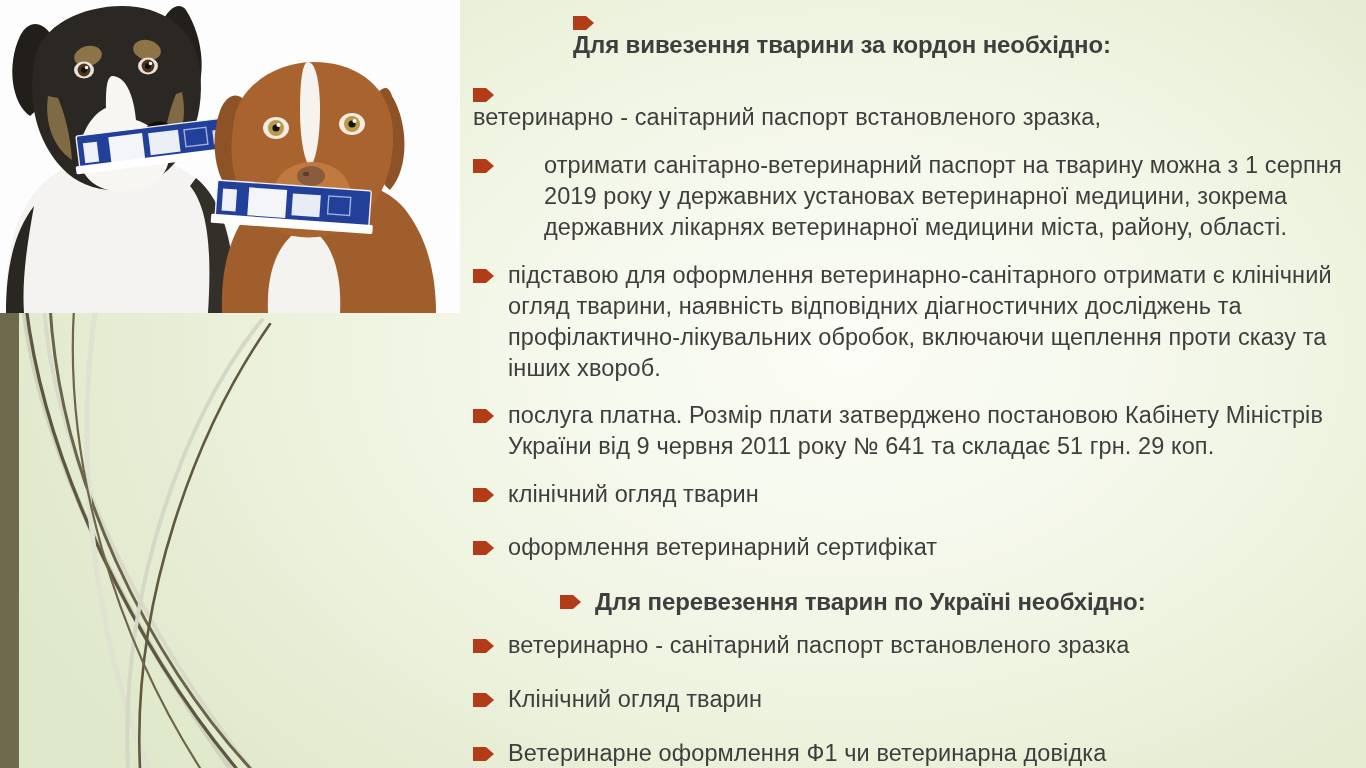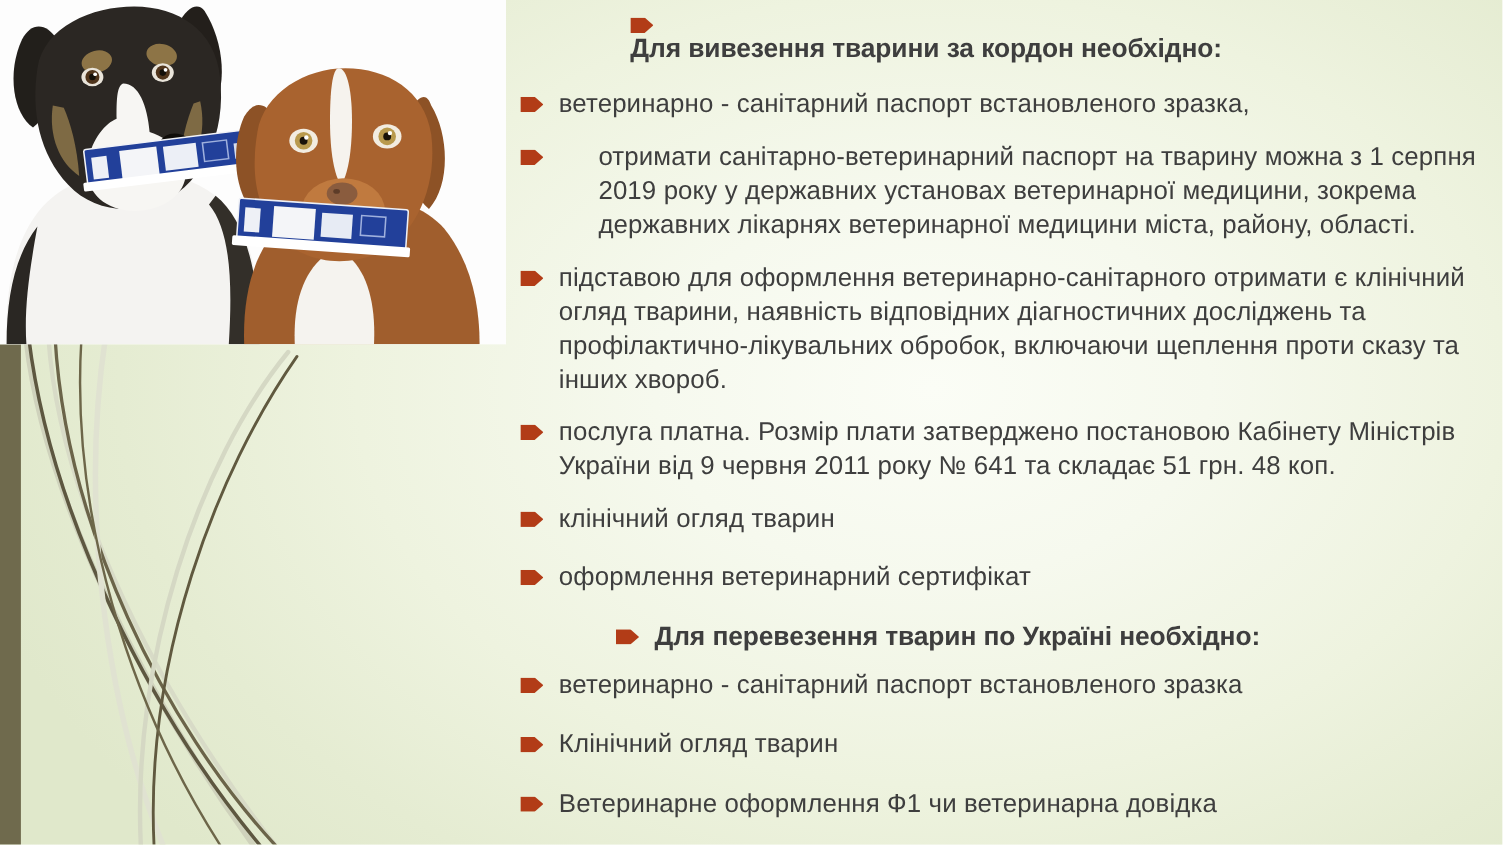--- a/index.html
+++ b/index.html
@@ -110,21 +110,21 @@
     font-size: 24px;
     line-height: 30px;
     letter-spacing: -0.1px;
   }
   .row.heading .bullet {
     margin-top: 8px;
   }
 
   
   .r1  { margin: 8px 0 0 0;  padding-left: 113px; flex-direction: column; }
-  .r2  { margin: 19px 0 0 0; padding-left: 13px; padding-right: 26px; }
+  .r2  { margin: 19px 0 0 0; padding-left: 13px; padding-right: 26px; flex-direction: column; }
   .r3  { margin: 17px 0 0 0; padding-left: 13px; padding-right: 18px; gap: 18px; }
   .r4  { margin: 17px 0 0 0; padding-left: 13px; padding-right: 18px; }
   .r5  { margin: 16px 0 0 0; padding-left: 13px; padding-right: 14px; }
   .r6  { margin: 17px 0 0 0; padding-left: 13px; }
   .r7  { margin: 22px 0 0 0; padding-left: 13px; }
   .r8  { margin: 24px 0 0 0; padding-left: 100px; }
   .r9  { margin: 13px 0 0 0; padding-left: 13px; }
   .r10 { margin: 23px 0 0 0; padding-left: 13px; }
   .r11 { margin: 23px 0 0 0; padding-left: 13px; }
 
@@ -272,21 +272,21 @@
         </span>
       <span class="gap"></span>
       <span class="txt">підставою для оформлення ветеринарно-санітарного отримати є клінічний огляд тварини, наявність відповідних діагностичних досліджень та профілактично-лікувальних обробок, включаючи щеплення проти сказу та інших хвороб.</span>
     </div>
 
     <div class="row r5">
       <span class="bullet">
           <i></i>
         </span>
       <span class="gap"></span>
-      <span class="txt">послуга платна. Розмір плати затверджено постановою Кабінету Міністрів України від 9 червня 2011 року № 641 та складає 51 грн. 48 коп.</span>
+      <span class="txt">послуга платна. Розмір плати затверджено постановою Кабінету Міністрів України від 9 червня 2011 року № 641 та складає 51 грн. 29 коп.</span>
     </div>
 
     <div class="row r6">
       <span class="bullet">
           <i></i>
         </span>
       <span class="gap"></span>
       <span class="txt">клінічний огляд тварин</span>
     </div>
 

